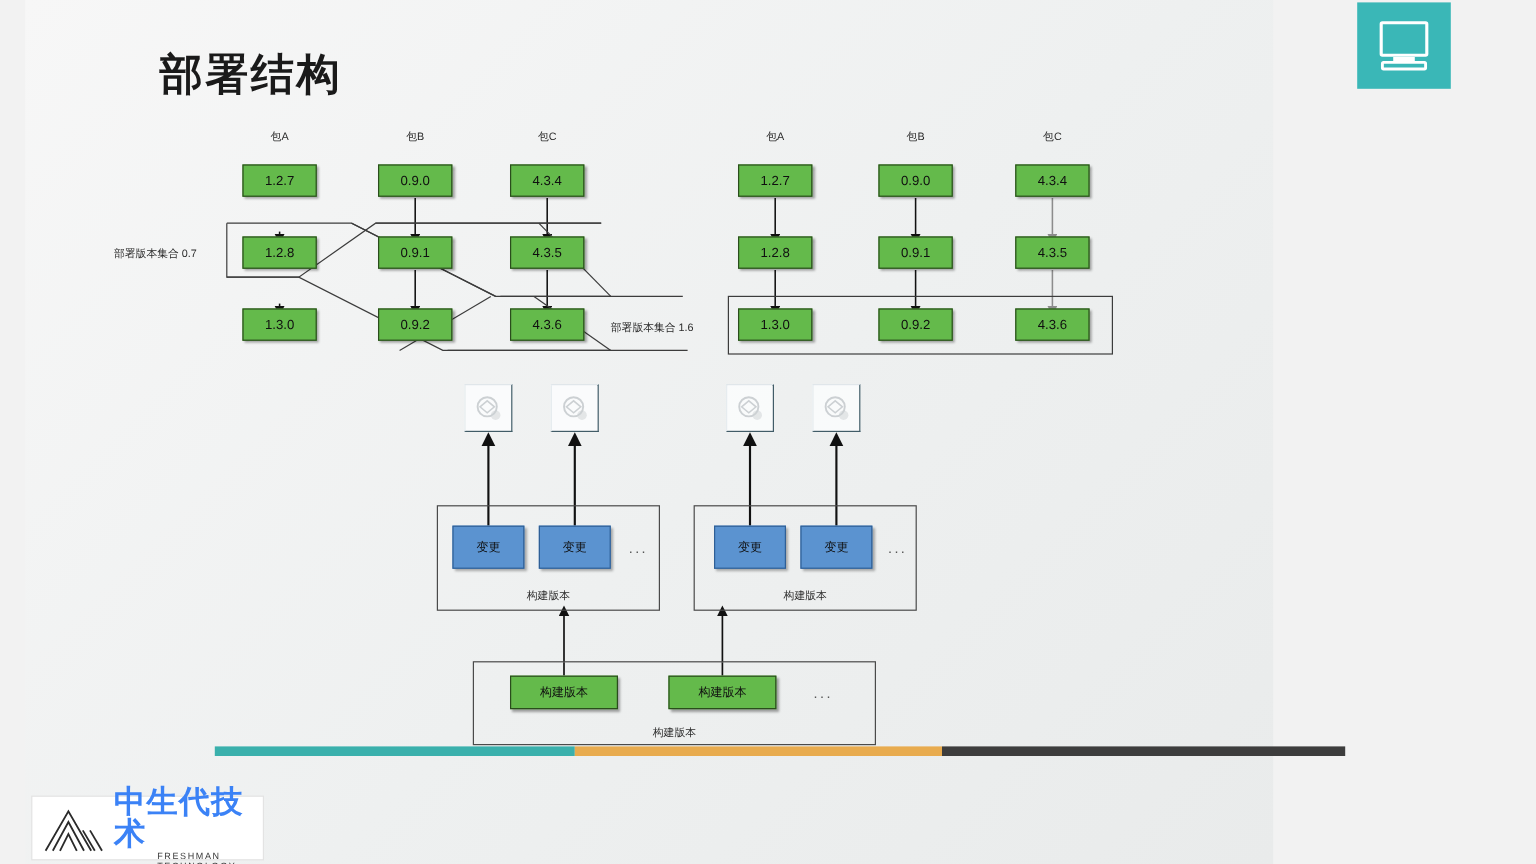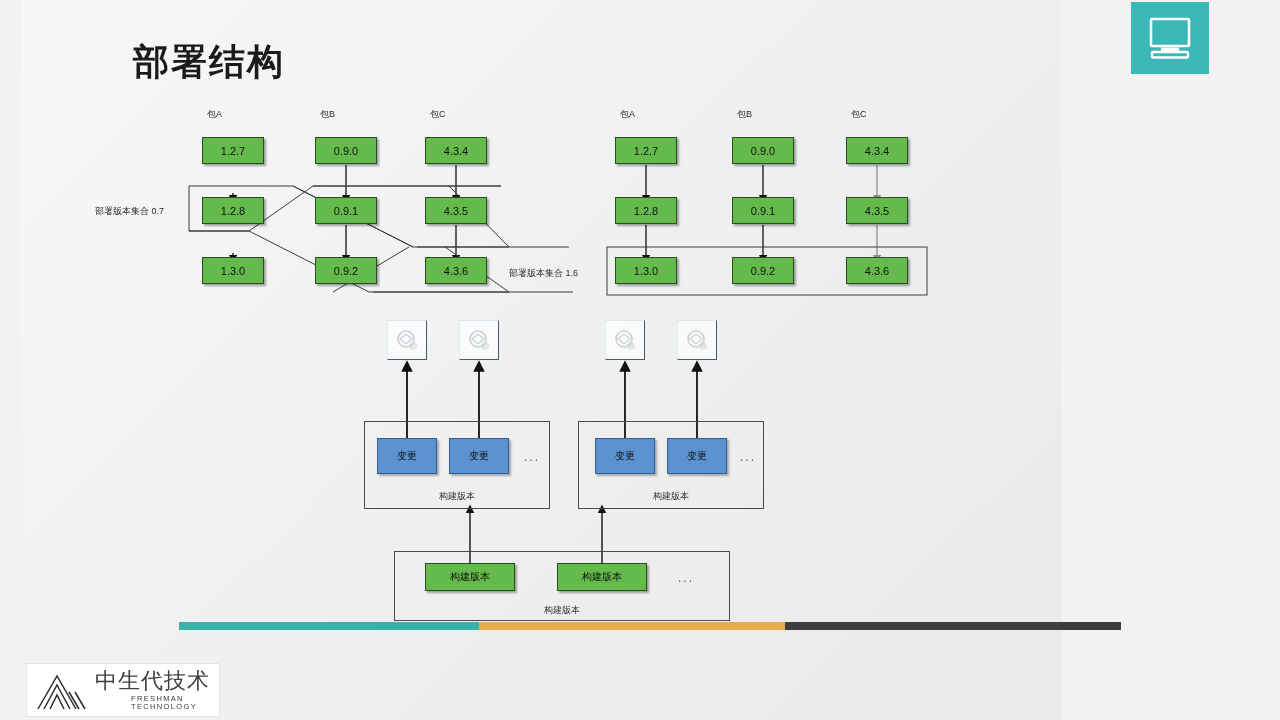--- a/index.html
+++ b/index.html
@@ -36,20 +36,21 @@
     background:#64ba4b;
     border:1.5px solid #2a4d1c;
     box-shadow:2px 2px 2px rgba(0,0,0,.35);
     display:flex;align-items:center;justify-content:center;
     font-size:11px;color:#101010;
     box-sizing:border-box;
   }
   .pkg-label{
     position:absolute;
     font-size:9px;color:#2b2b2b;
+    text-align:center;
     white-space:nowrap;
   }
   .set-label{
     position:absolute;
     font-size:9px;color:#2b2b2b;
     white-space:nowrap;
   }
   .chgbox{
     position:absolute;
     background:#5b93d0;
@@ -107,21 +108,21 @@
 
   
   #logo{
     position:absolute;left:6px;top:664px;width:192px;height:52px;
     background:#ffffff;
     display:flex;align-items:center;
     box-shadow:0 0 0 1px #e3e3e3;
   }
   #logo .mark{width:56px;height:44px;margin-left:8px;flex:0 0 auto;}
   #logo .words{margin-left:4px;line-height:1;}
-  #logo .cn{font-size:22px;font-weight:normal;color:#404040;letter-spacing:1px;}
+  #logo .cn{font-size:26px;font-weight:bold;color:#3b82f6;letter-spacing:1px;}
   #logo .en{font-size:7.5px;color:#3a3a3a;letter-spacing:1.35px;margin-top:3px;padding-left:36px;}
 </style>
 </head>
 <body>
 
 <div id="slide">
 
   <div id="topIcon">
     <svg width="46" height="44" viewBox="0 0 46 44" aria-hidden="true">
       <rect x="4" y="3" width="38" height="27" rx="1" fill="none" stroke="#ffffff" stroke-width="2.6"></rect>

